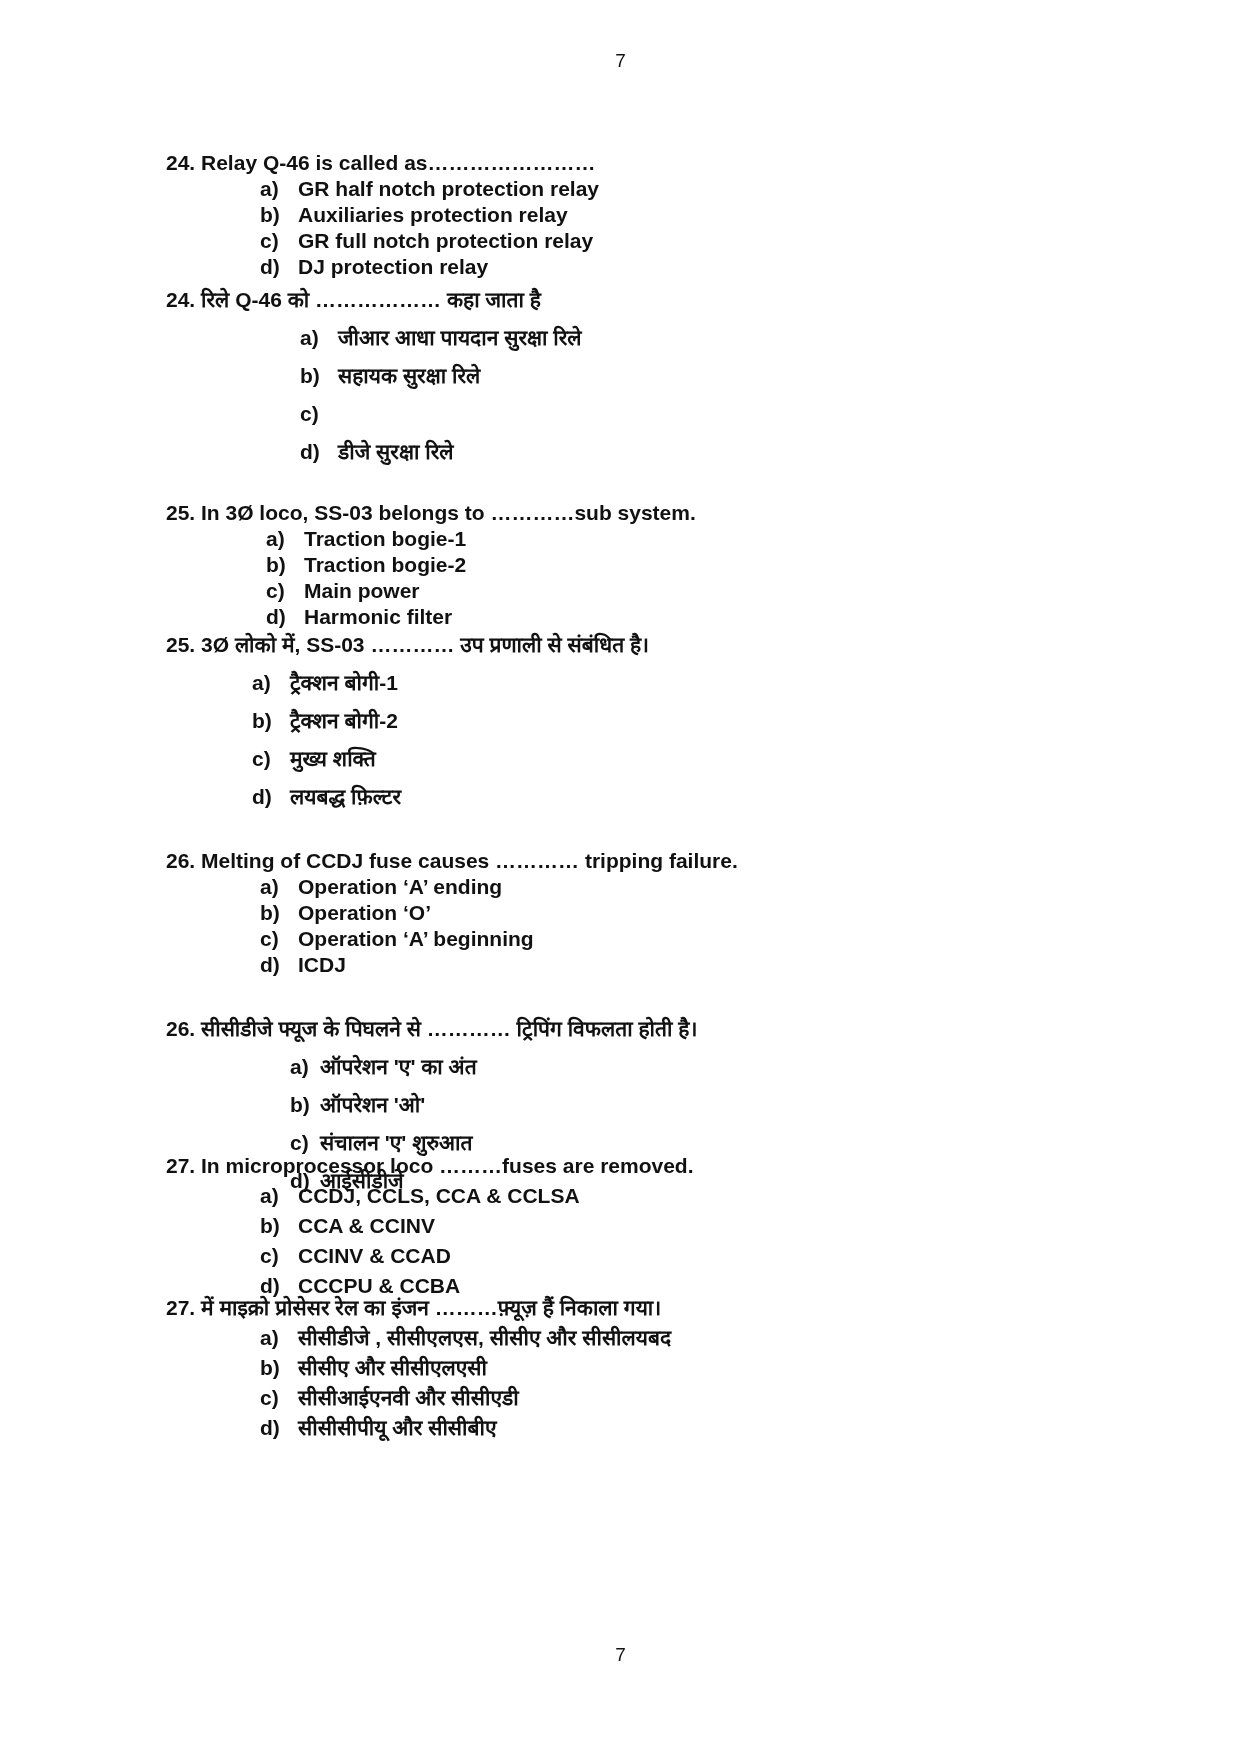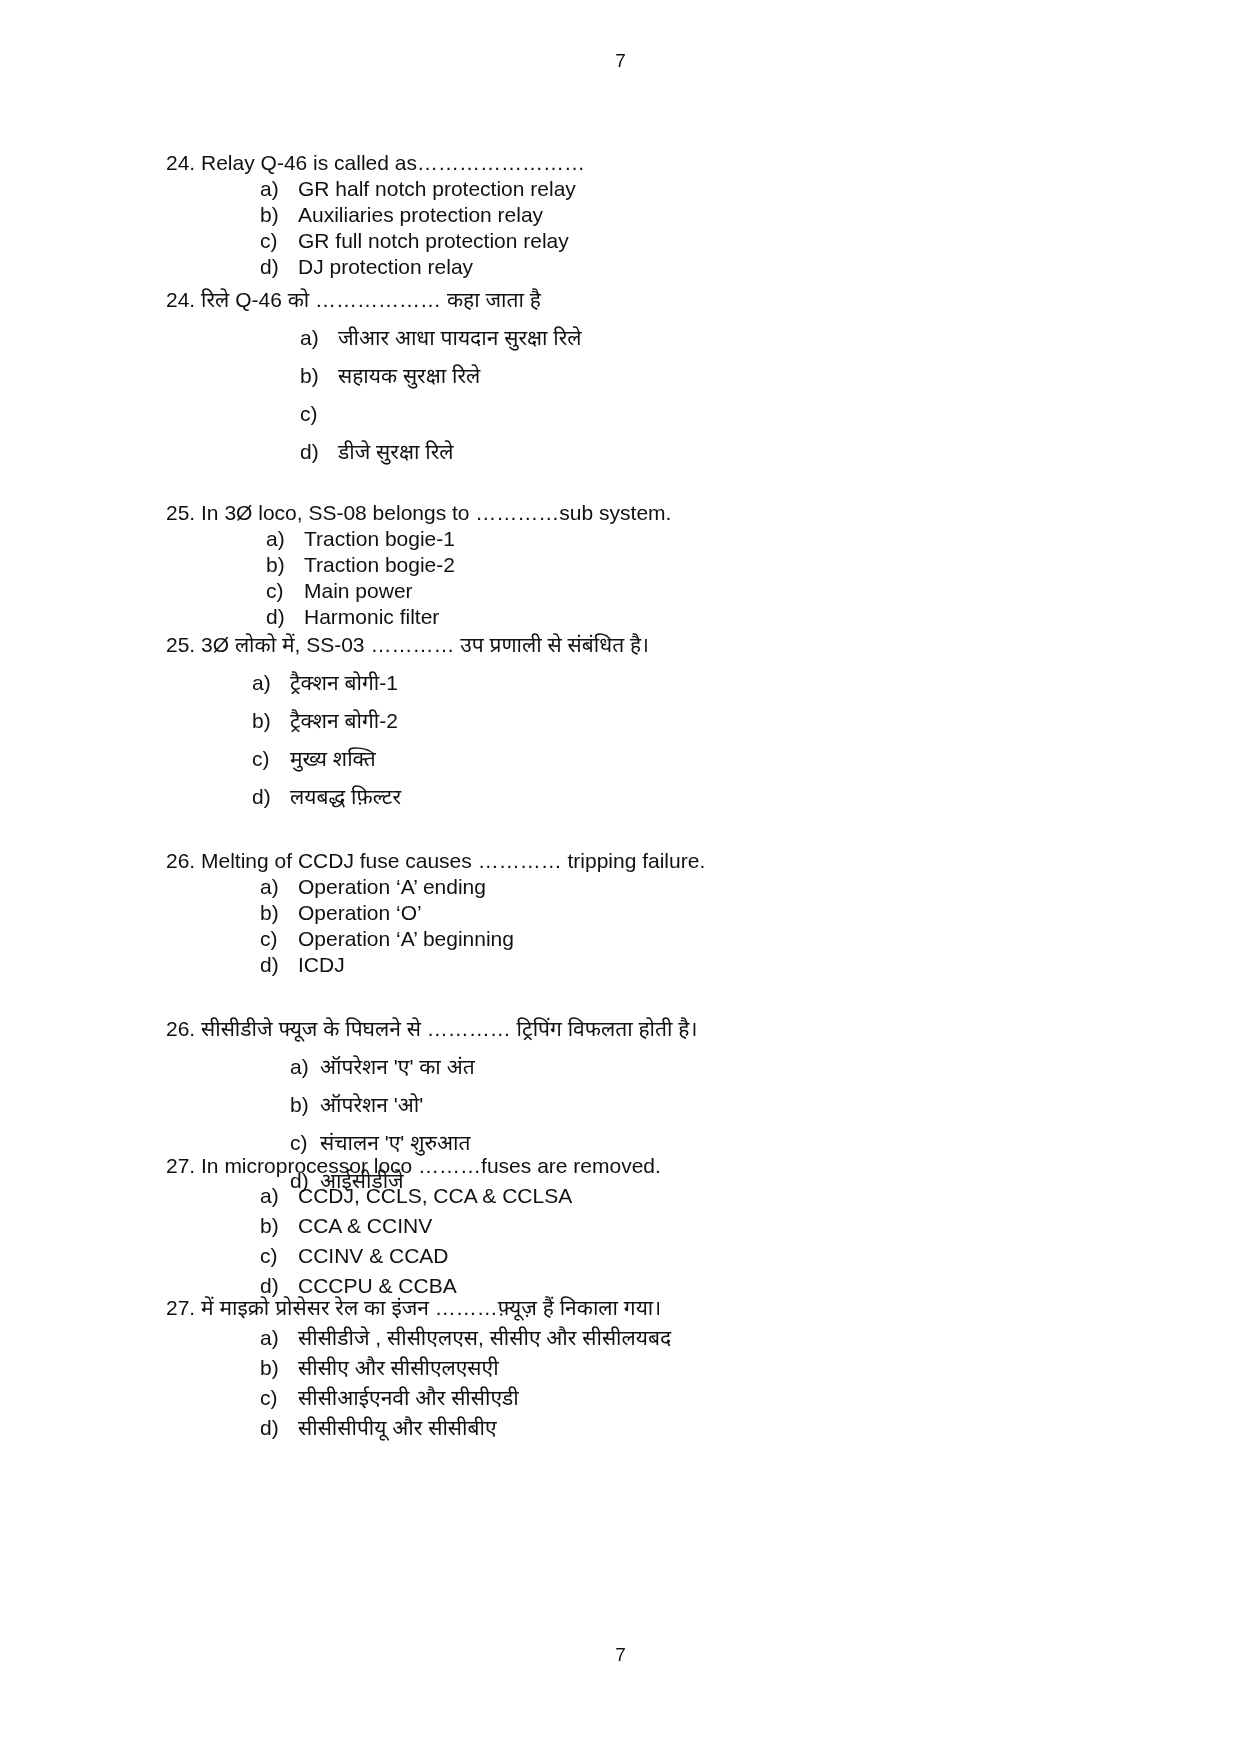--- a/index.html
+++ b/index.html
@@ -5,21 +5,21 @@
   html, body { margin: 0; padding: 0; background: #ffffff; }
   body {
     width: 1241px; height: 1754px; position: relative; overflow: hidden;
     font-family: "Liberation Sans", "DejaVu Sans", sans-serif;
     color: #111111;
   }
   .page-num {
     position: absolute; left: 0; width: 1241px; text-align: center;
     font-size: 19px;
   }
-  .block { position: absolute; left: 166px; }
+  .block { position: absolute; left: 166px; font-weight: bold; }
   .q { font-size: 21px; line-height: 26px; white-space: nowrap; }
   .opts { margin: 0; padding: 0; list-style: none; }
   .opt { font-size: 21px; white-space: nowrap; display: flex; }
   .opt .lbl { display: inline-block; width: 38px; }
   .en .opt { line-height: 26px; }
   .hi .opt { line-height: 38px; }
   .hi .q { line-height: 30px; }
 </style>
 </head>
 <body>
@@ -63,21 +63,21 @@
         <span class="lbl">c)</span>
       </li>
     <li class="opt">
         <span class="lbl">d)</span>
         <span>डीजे सुरक्षा रिले</span>
       </li>
   </ul>
 </div>
 
 <div class="block en" style="top:500px">
-  <div class="q">25. In 3Ø loco, SS-08 belongs to …………sub system.</div>
+  <div class="q">25. In 3Ø loco, SS-03 belongs to …………sub system.</div>
   <ul class="opts" style="margin-left:100px">
     <li class="opt">
         <span class="lbl">a)</span>
         <span>Traction bogie-1</span>
       </li>
     <li class="opt">
         <span class="lbl">b)</span>
         <span>Traction bogie-2</span>
       </li>
     <li class="opt">
@@ -181,21 +181,21 @@
 
 <div class="block hi" style="top:1293px">
   <div class="q">27. में माइक्रो प्रोसेसर रेल का इंजन ………फ़्यूज़ हैं निकाला गया।</div>
   <ul class="opts" style="margin-left:94px">
     <li class="opt" style="line-height:30px">
         <span class="lbl">a)</span>
         <span>सीसीडीजे , सीसीएलएस, सीसीए और सीसीलयबद</span>
       </li>
     <li class="opt" style="line-height:30px">
         <span class="lbl">b)</span>
-        <span>सीसीए  और  सीसीएलएसएी</span>
+        <span>सीसीए  और  सीसीएलएसी</span>
       </li>
     <li class="opt" style="line-height:30px">
         <span class="lbl">c)</span>
         <span>सीसीआईएनवी और सीसीएडी</span>
       </li>
     <li class="opt" style="line-height:30px">
         <span class="lbl">d)</span>
         <span>सीसीसीपीयू और सीसीबीए</span>
       </li>
   </ul>

